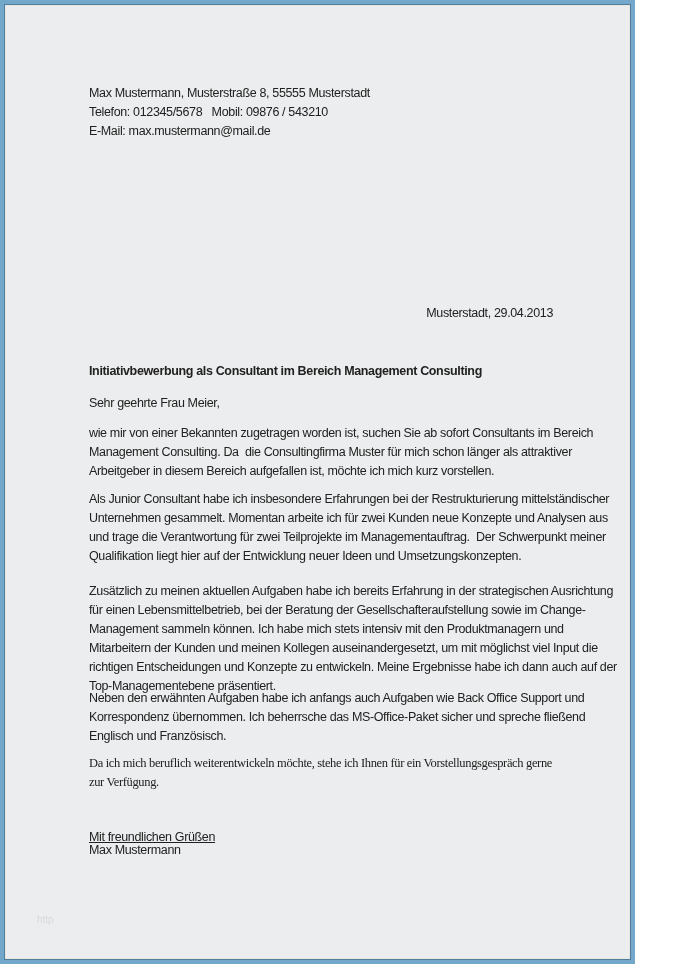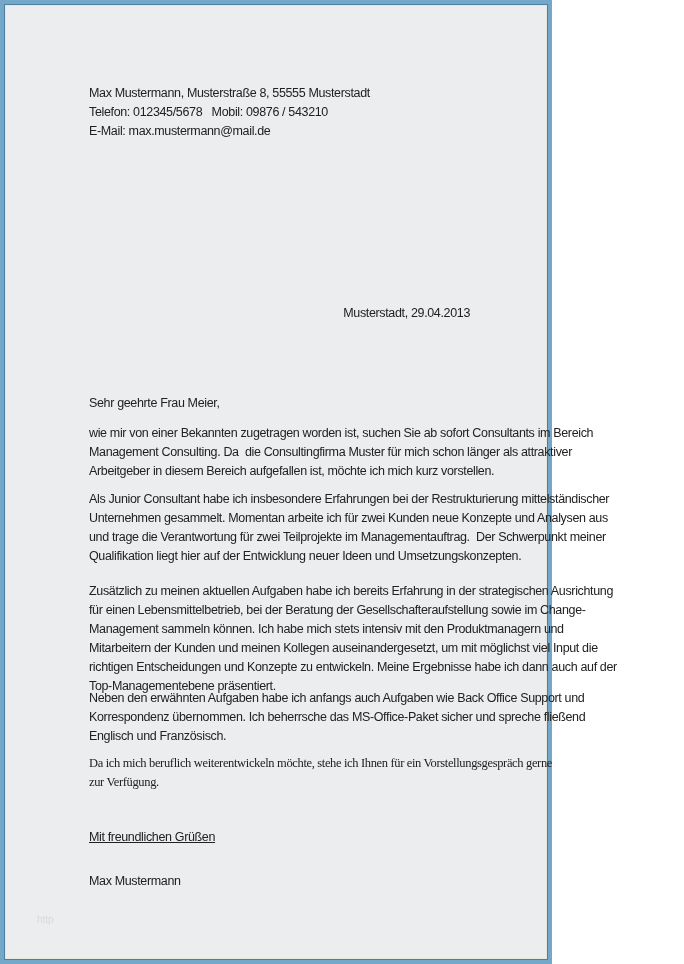--- a/index.html
+++ b/index.html
@@ -5,21 +5,21 @@
   html, body {
     margin: 0;
     padding: 0;
     width: 684px;
     height: 964px;
     overflow: hidden;
     background: #ffffff;
   }
   .page {
     position: relative;
-    width: 552px;
+    width: 635px;
     height: 964px;
     box-sizing: border-box;
     background: #ecedee;
     border: 4px solid #74a8cb;
     box-shadow: inset 0 0 0 1px #507e9e, inset 0 0 0 2px #e8e7df;
     font-family: "Liberation Sans", "DejaVu Sans", sans-serif;
     color: #212121;
     font-size: 12.5px;
     line-height: 19px;
     letter-spacing: -0.35px;
@@ -34,21 +34,21 @@
   .recipient  { top: 176px; }
   .date       { top: 300px; text-align: right; right: 78px; left: auto; width: 300px; }
   .subject    { top: 358px; font-weight: bold; }
   .salutation { top: 390px; }
   .p1 { top: 420px; }
   .p2 { top: 486px; }
   .p3 { top: 570px; margin-top: 8px; }
   .p4 { top: 685px; }
   .p5 { top: 750px; font-family: Liberation Serif, serif; }
   .closing    { top: 824px; text-decoration: underline; }
-  .signature  { top: 868px; }
+  .signature  { top: 837px; }
   .watermark  {
     position: absolute;
     left: 33px;
     top: 906px;
     width: auto;
     font-size: 10px;
     letter-spacing: 0;
     color: #d9d9d9;
   }
 </style>
@@ -57,20 +57,21 @@
 
 <div class="page">
 
   <div class="block sender">Max Mustermann, Musterstraße 8, 55555 Musterstadt
 Telefon: 012345/5678   Mobil: 09876 / 543210
 E-Mail: max.mustermann@mail.de</div>
 
 
   <div class="block date">Musterstadt, 29.04.2013</div>
 
+  <div class="block subject">Initiativbewerbung als Consultant im Bereich Management Consulting</div>
 
   <div class="block salutation">Sehr geehrte Frau Meier,</div>
 
   <div class="block p1">wie mir von einer Bekannten zugetragen worden ist, suchen Sie ab sofort Consultants im Bereich
 Management Consulting. Da  die Consultingfirma Muster für mich schon länger als attraktiver
 Arbeitgeber in diesem Bereich aufgefallen ist, möchte ich mich kurz vorstellen.</div>
 
   <div class="block p2">Als Junior Consultant habe ich insbesondere Erfahrungen bei der Restrukturierung mittelständischer
 Unternehmen gesammelt. Momentan arbeite ich für zwei Kunden neue Konzepte und Analysen aus
 und trage die Verantwortung für zwei Teilprojekte im Managementauftrag.  Der Schwerpunkt meiner

